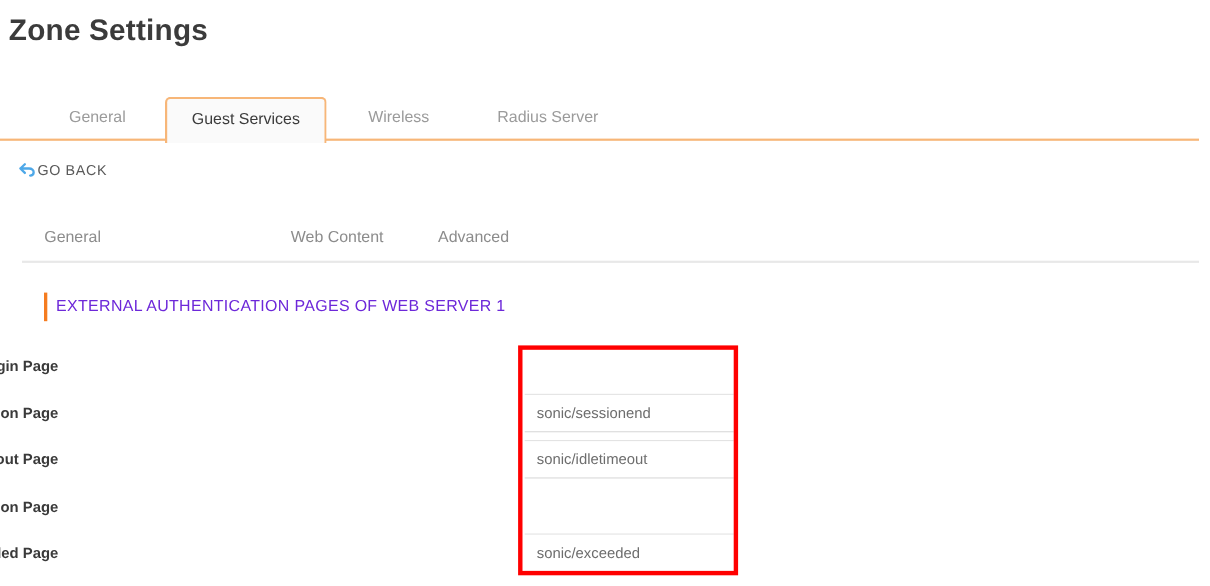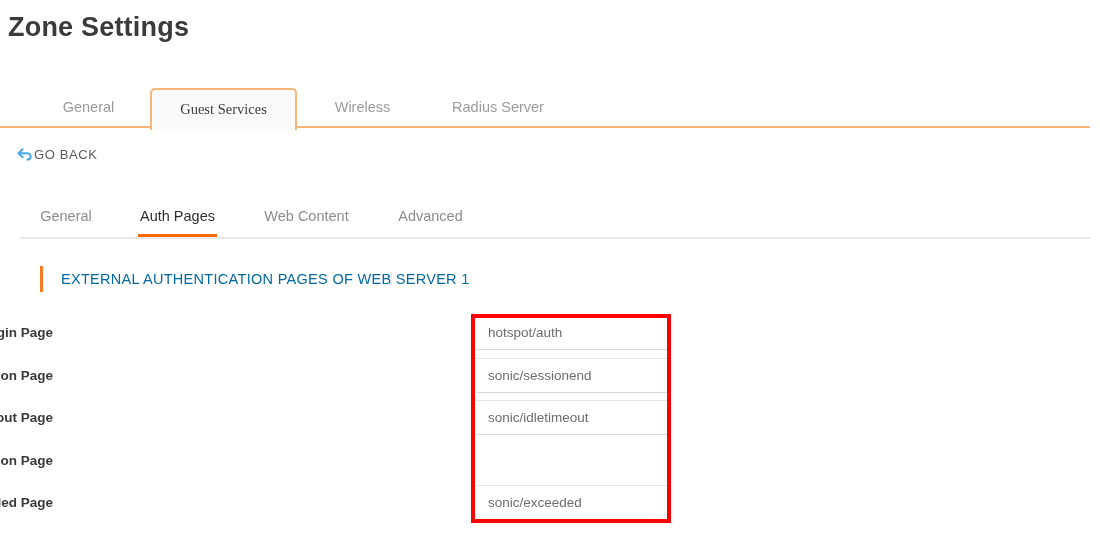--- a/index.html
+++ b/index.html
@@ -58,21 +58,20 @@
   .tab.active {
     color: #3c3c3c;
     background: #fafafa;
     border: 2px solid #f7b678;
     border-bottom: none;
     border-top-left-radius: 5px;
     border-top-right-radius: 5px;
     height: 42px;
     line-height: 38px;
     z-index: 3;
-    font-family: Liberation Serif, serif;
   }
   .tab-general      { left: 22px;  width: 133px; }
   .tab-guest        { left: 150px; width: 147px; }
   .tab-wireless     { left: 300px; width: 125px; }
   .tab-radius       { left: 423px; width: 150px; }
 
   
   .goback {
     position: absolute;
     left: 14px;
@@ -146,23 +145,23 @@
     display: flex;
     align-items: center;
   }
   .section-bar {
     width: 3px;
     height: 26px;
     background: #f57c20;
     flex: 0 0 3px;
   }
   .section-title {
-    margin-left: 18px;
+    margin-left: 8px;
     font-size: 14.5px;
-    color: #0369a1;
+    color: #6d28d9;
     letter-spacing: 0.3px;
     white-space: nowrap;
   }
 
   
   .form {
     position: absolute;
     left: 0;
     top: 315px;
     width: 700px;
@@ -231,35 +230,33 @@
     <svg width="20" height="20" viewBox="0 0 20 20" fill="none" xmlns="http://www.w3.org/2000/svg">
       <path d="M4.5 9.2 L8.6 5.3 M4.5 9.2 L8.6 13.2 M4.5 9.2 H12.4 C15 9.2 16.6 10.8 16.6 12.6 C16.6 14.4 15.2 15.6 13.4 15.6" stroke="#4ea8e8" stroke-width="2.1" stroke-linecap="round" stroke-linejoin="round"></path>
     </svg>
   </span>
   <span class="goback-label">GO BACK</span>
 </div>
 
 <div class="subtabs">
   <div class="subtab-divider"></div>
   <div class="subtab subtab-general">General</div>
-  <div class="subtab subtab-auth active">Auth Pages</div>
   <div class="subtab subtab-web">Web Content</div>
   <div class="subtab subtab-advanced">Advanced</div>
 </div>
 
 <div class="section-header">
   <div class="section-bar"></div>
   <div class="section-title">EXTERNAL AUTHENTICATION PAGES OF WEB SERVER 1</div>
 </div>
 
 <div class="form">
 
   <div class="form-row">
     <div class="row-label">Login Page</div>
-    <div class="row-field">hotspot/auth</div>
   </div>
 
   <div class="form-row">
     <div class="row-label">Session Expiration Page</div>
     <div class="row-field">sonic/sessionend</div>
   </div>
 
   <div class="form-row">
     <div class="row-label">Idle Timeout Page</div>
     <div class="row-field">sonic/idletimeout</div>

